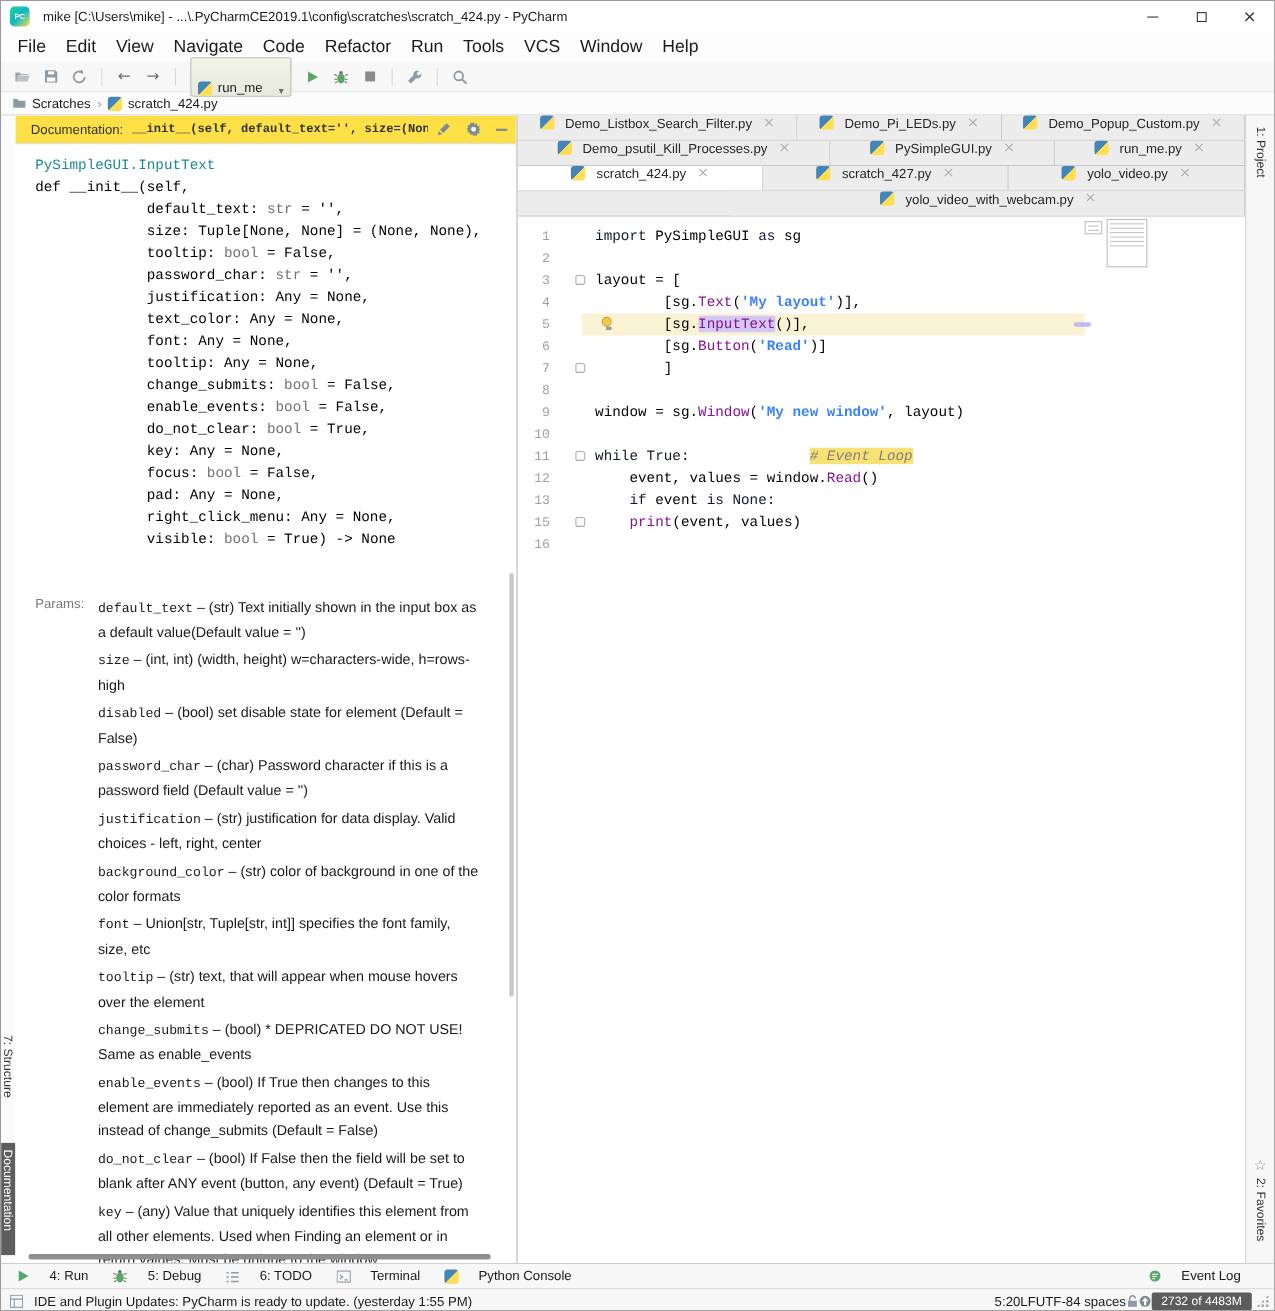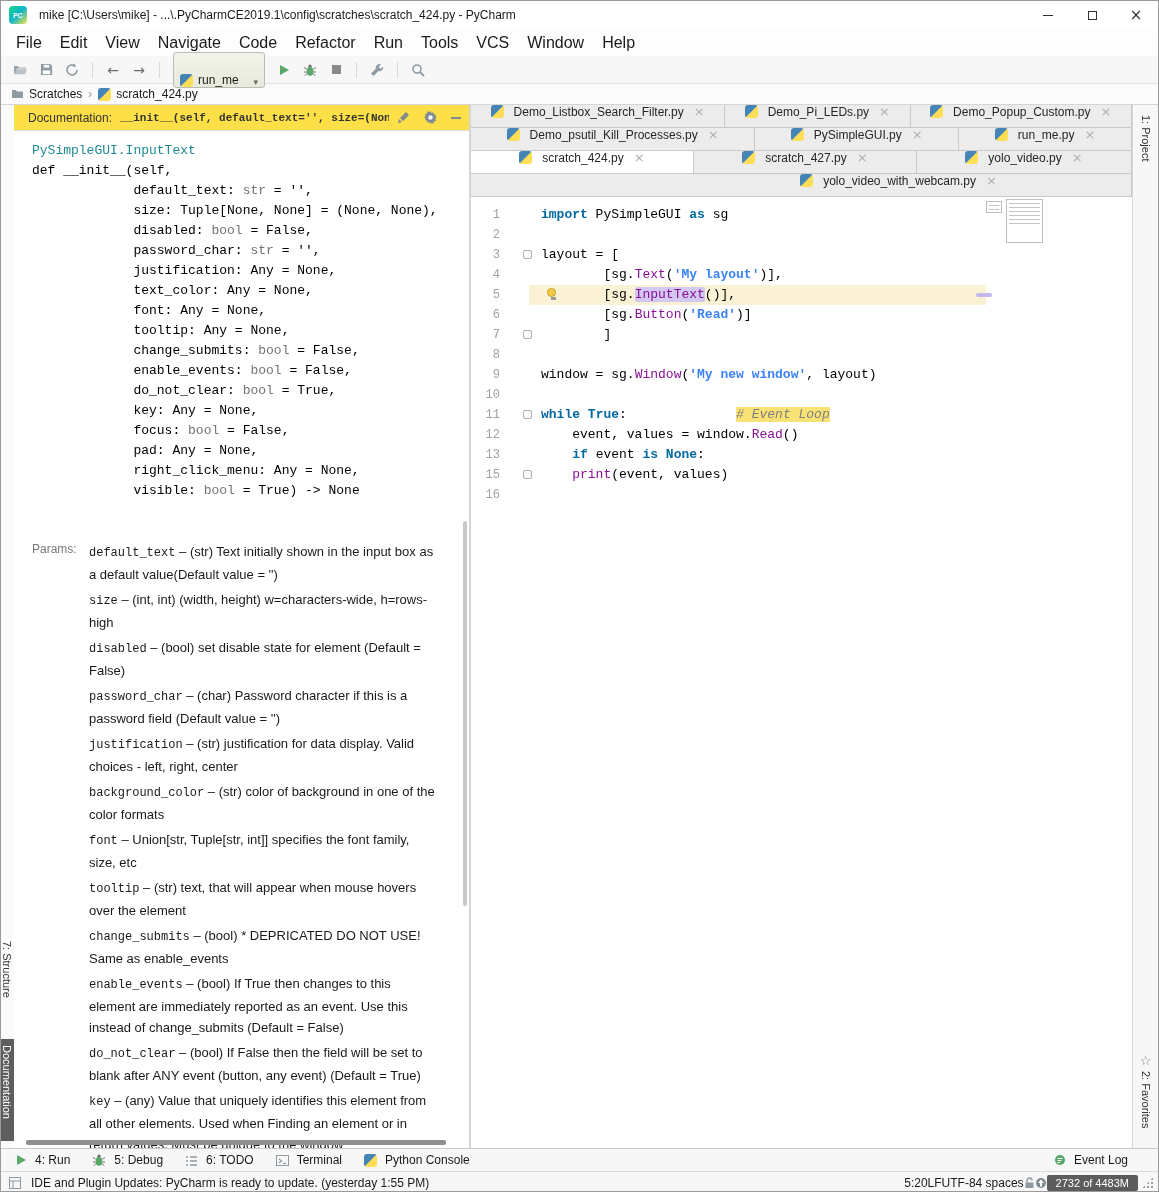--- a/index.html
+++ b/index.html
@@ -67,40 +67,40 @@
   .code-area{flex:1;background:#fff;position:relative;overflow:hidden;padding-top:8px}
   .line{display:flex;height:20px;position:relative;font-family:"Liberation Mono",monospace;font-size:13px;line-height:20px}
   .lnum{flex:0 0 45px;text-align:right;padding-right:16px;color:#a1a1a1;font-size:12px;z-index:2}
   .fold{flex:0 0 18px;position:relative;z-index:2}
   .fold-marker{position:absolute;left:7px;top:5px;width:9px;height:9px;border:1px solid #b0b0b0;border-radius:2px;background:#fafafa}
   .code-text{flex:1;white-space:pre;position:relative;z-index:1;padding-left:7px;color:#000}
   .line-highlight{position:absolute;left:58px;top:0;width:457px;height:20px;background:#fbf2d5;z-index:0}
   .bulb{position:absolute;left:76px;top:3px;width:12px;height:14px;z-index:3}
   .bulb i{display:block;width:9px;height:9px;border-radius:50%;background:#f7c948;border:1px solid #c9a227}
   .bulb:after{content:"";display:block;width:5px;height:3px;background:#9a9a9a;margin:0 auto}
-  .seg.kw{color:#0369a1;font-weight:bold}
+  .seg.kw{color:#0f172a;font-weight:normal}
   .seg.str{color:#3b82f6;font-weight:bold}
   .seg.fn{color:#871094}
   .seg.hl{background:#d3c8f2;border-radius:2px}
   .seg.cmt{color:#808080;font-style:italic}
   .seg.find{background:#f8e175}
   .preview-thumbs{position:absolute;top:2px;left:515px;width:58px;height:46px;z-index:4}
   .thumb{position:absolute;background:#fff;border:1px solid #bfbfbf;overflow:hidden}
   .thumb.small{left:0;top:2px;width:16px;height:12px}
   .thumb.big{left:20px;top:0;width:37px;height:44px}
   .thumb i{display:block;height:1px;background:#c6c6c6;margin:3px 2px 0 2px}
   .stripe-mark{position:absolute;left:505px;top:96px;width:16px;height:4px;background:#c3b8ef;border-radius:2px;z-index:4}
   
   .right-strip{width:26px;background:#f7f7f7;border-left:1px solid #d6d6d6;position:relative;flex:none}
   .rs-project{left:19px;top:10px}
   .rs-star{position:absolute;top:948px;left:0;width:100%;text-align:center;color:#8c8c8c;font-size:13px;font-family:"DejaVu Sans",sans-serif}
   .rs-fav{left:19px;top:966px}
   
   .bottombar{height:23px;background:#f7f7f7;border-top:1px solid #c9c9c9;display:flex;align-items:center;padding:0 30px 0 14px;gap:22px;font-size:12px}
-  .tw-btn{display:flex;align-items:center;gap:8px}
+  .tw-btn{display:flex;align-items:center;gap:18px}
   .tw-btn.right{margin-left:auto}
   
   .statusbar{height:22px;background:#f7f7f7;border-top:1px solid #d9d9d9;display:flex;align-items:center;padding:0 4px 0 8px;font-size:12px;color:#1a1a1a}
   .sb-msg{margin-left:10px;white-space:nowrap}
   .sb-right{margin-left:auto;display:flex;align-items:center;}
   .mem-chip{background:#5c5c5c;color:#fff;font-size:11px;padding:2px 9px;border-radius:2px}
   .grip{width:12px;height:12px;margin-left:4px;background-image:radial-gradient(#9c9c9c 1px,transparent 1.3px);background-size:4px 4px;background-position:bottom right;clip-path:polygon(100% 0,100% 100%,0 100%)}
   svg{display:block}
 </style>
 </head>
@@ -243,21 +243,21 @@
             </span>
           <span class="minus-icon"></span>
         </span>
       </div>
       <div class="doc-body">
         <div id="doc-sig">
             <div class="sig-line"><span class="seg cls">PySimpleGUI.InputText</span></div>
             <div class="sig-line"><span class="seg">def __init__(self,</span></div>
             <div class="sig-line"><span class="seg">             default_text: </span><span class="seg lnk">str</span><span class="seg"> = '',</span></div>
             <div class="sig-line"><span class="seg">             size: Tuple[None, None] = (None, None),</span></div>
-            <div class="sig-line"><span class="seg">             disabled: </span><span class="seg lnk">bool</span><span class="seg"> = False,</span></div>
+            <div class="sig-line"><span class="seg">             tooltip: </span><span class="seg lnk">bool</span><span class="seg"> = False,</span></div>
             <div class="sig-line"><span class="seg">             password_char: </span><span class="seg lnk">str</span><span class="seg"> = '',</span></div>
             <div class="sig-line"><span class="seg">             justification: Any = None,</span></div>
             <div class="sig-line"><span class="seg">             text_color: Any = None,</span></div>
             <div class="sig-line"><span class="seg">             font: Any = None,</span></div>
             <div class="sig-line"><span class="seg">             tooltip: Any = None,</span></div>
             <div class="sig-line"><span class="seg">             change_submits: </span><span class="seg lnk">bool</span><span class="seg"> = False,</span></div>
             <div class="sig-line"><span class="seg">             enable_events: </span><span class="seg lnk">bool</span><span class="seg"> = False,</span></div>
             <div class="sig-line"><span class="seg">             do_not_clear: </span><span class="seg lnk">bool</span><span class="seg"> = True,</span></div>
             <div class="sig-line"><span class="seg">             key: Any = None,</span></div>
             <div class="sig-line"><span class="seg">             focus: </span><span class="seg lnk">bool</span><span class="seg"> = False,</span></div>

